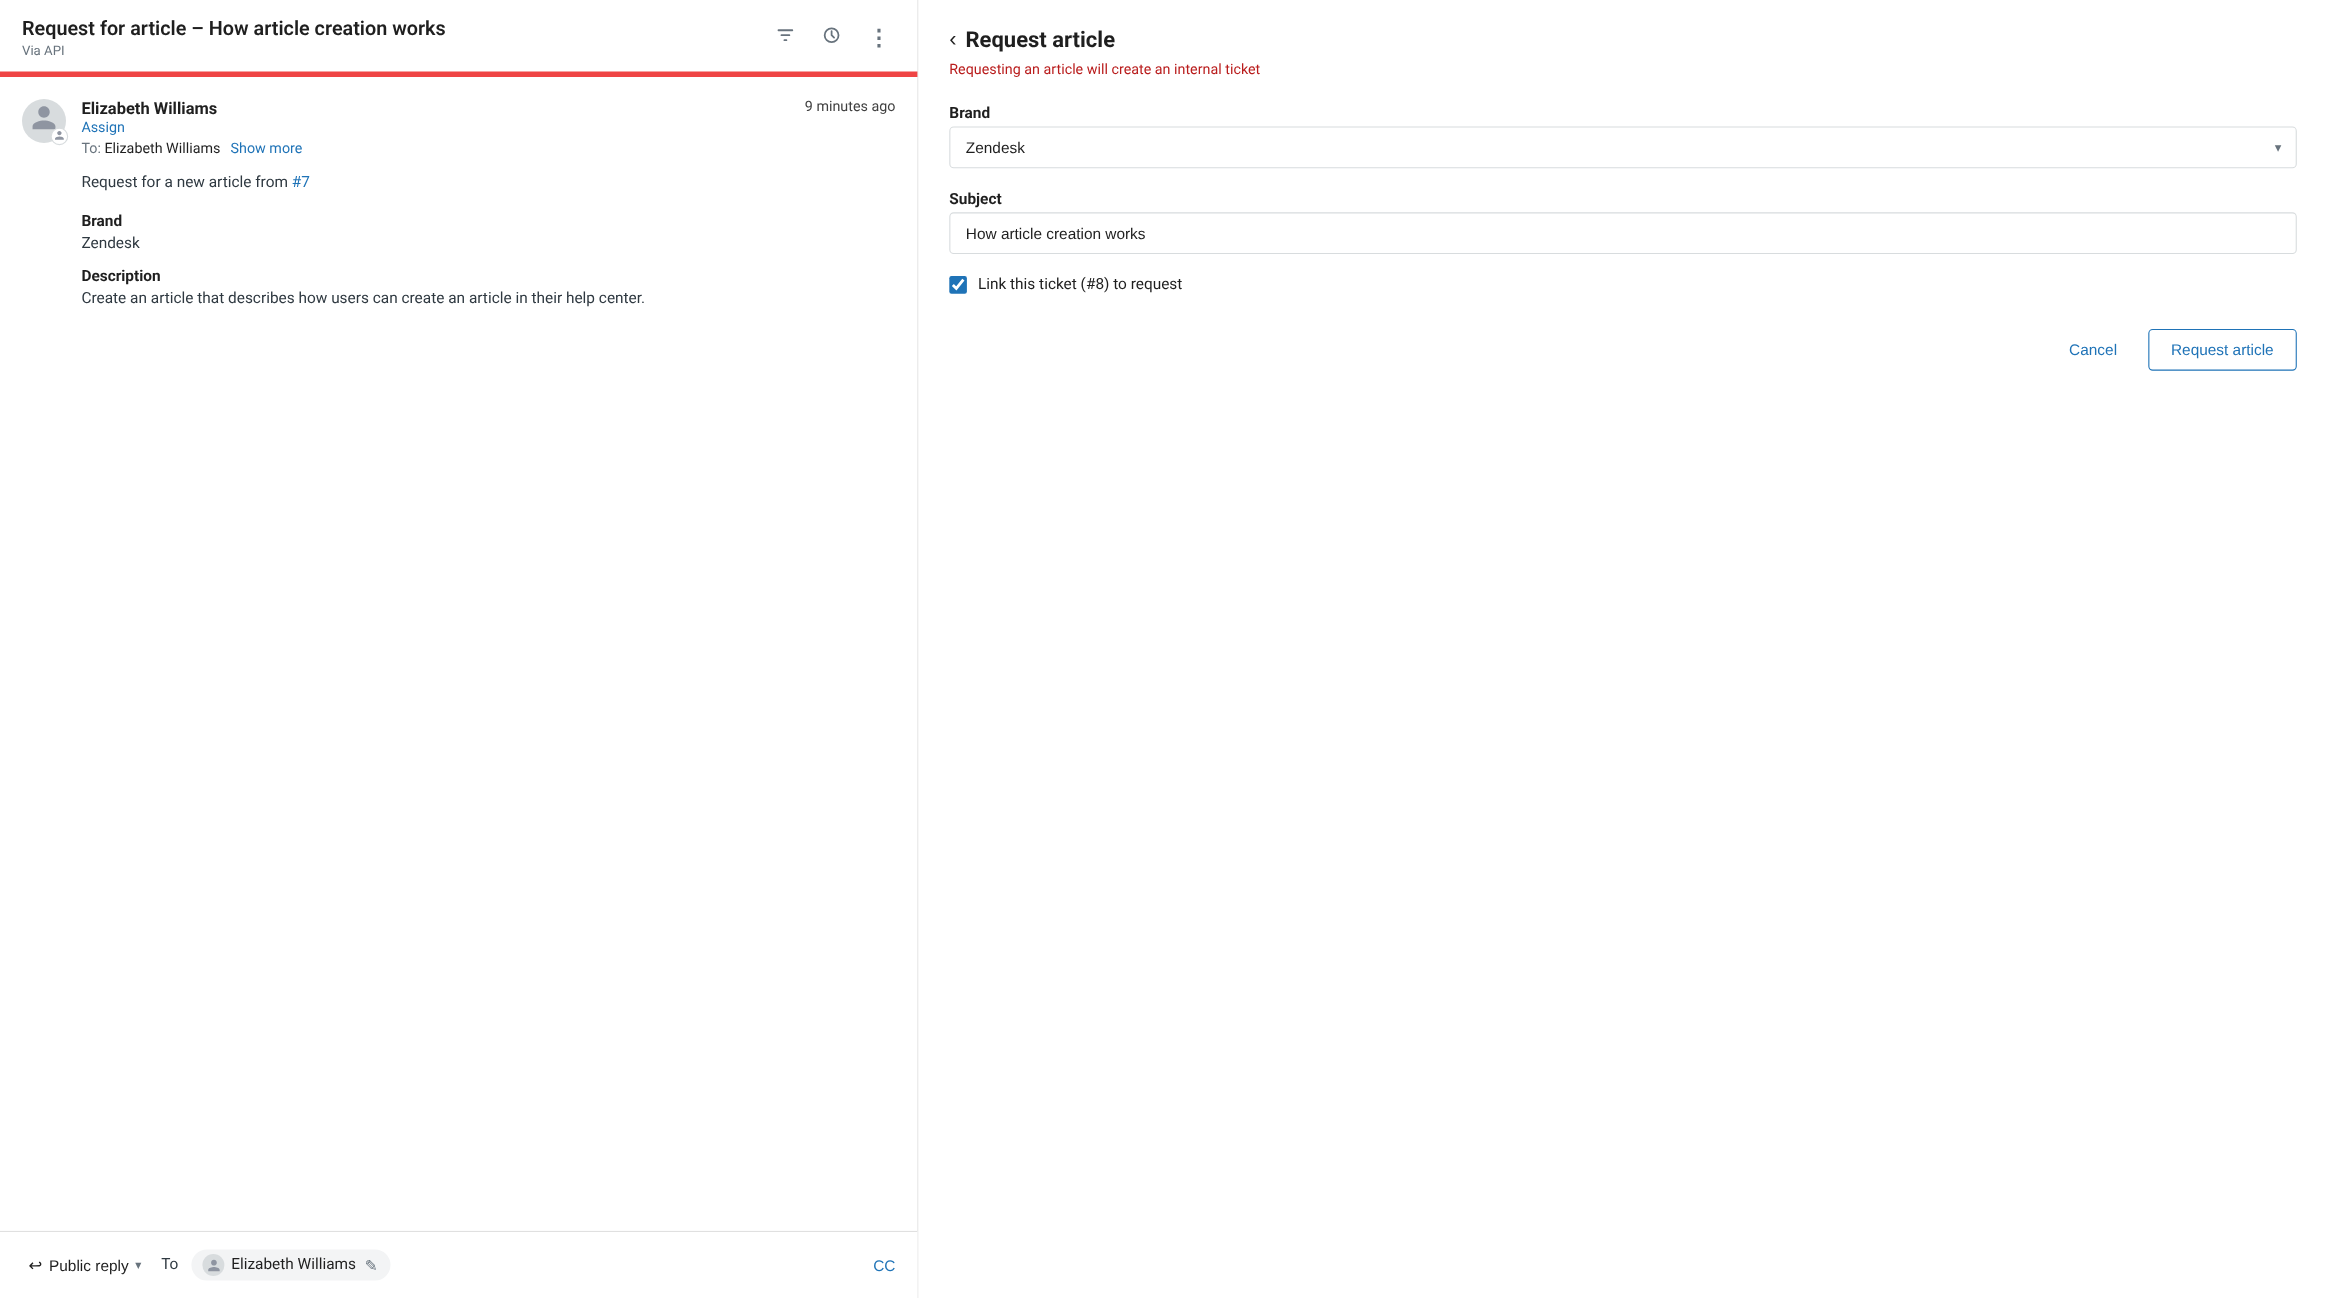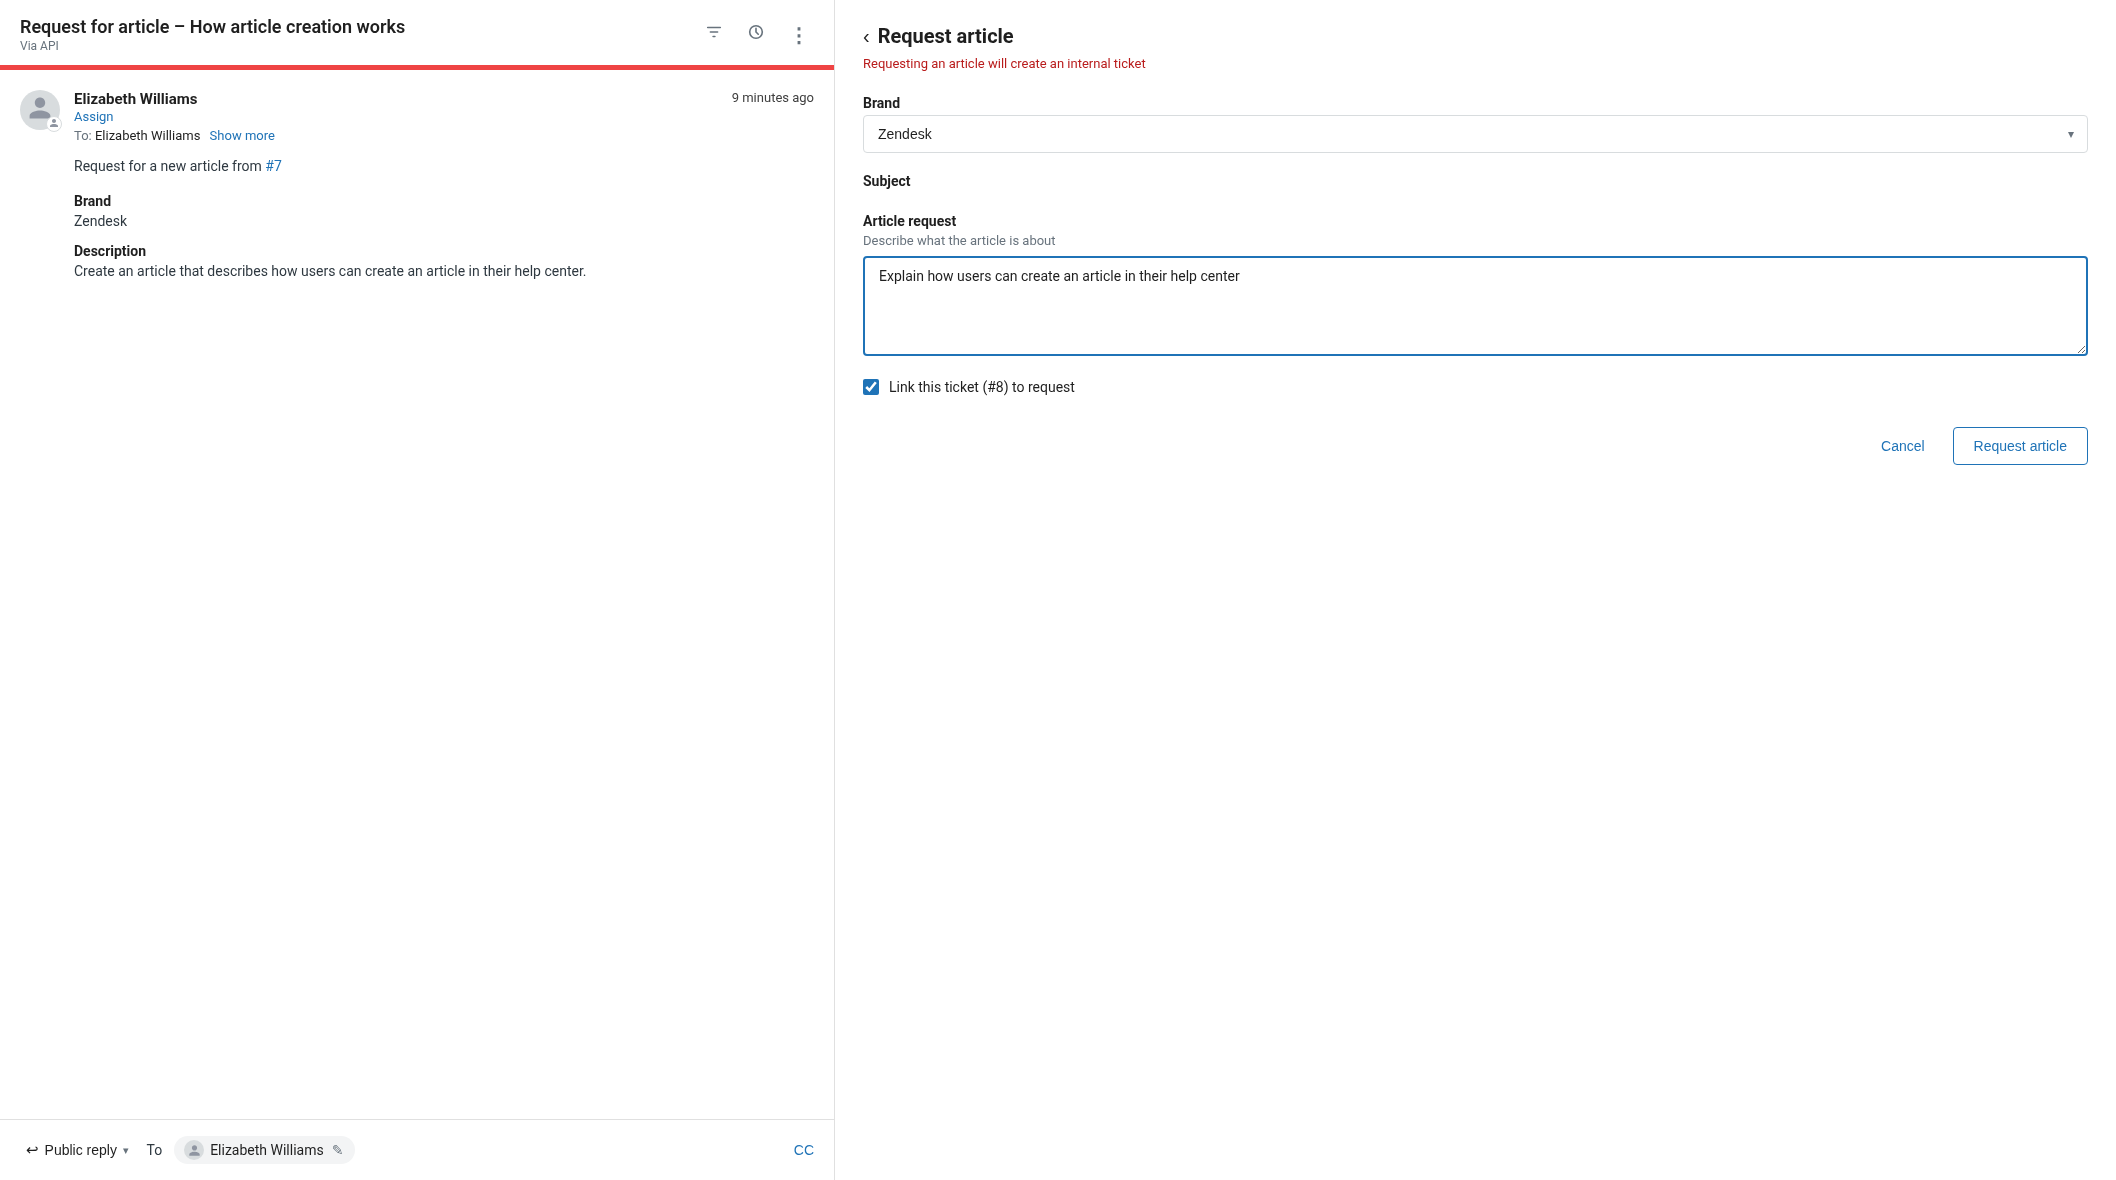--- a/index.html
+++ b/index.html
@@ -526,27 +526,23 @@
     <div class="select-wrapper">
       <select class="field-select">
         <option>Zendesk</option>
       </select>
       <span class="select-chevron">▾</span>
     </div>
   </div>
 
   <div class="field-group">
     <div class="field-label">Subject</div>
-  </div>
-
-  <div class="field-group">
-    <div class="field-label">Article request</div>
-    <div class="field-hint">Describe what the article is about</div>
-    <textarea class="field-textarea" style="">Explain how users can create an article in their help center</textarea>
-  </div>
+    <input class="field-input" type="text" value="How article creation works" style="">
+  </div>
+
 
   <div class="checkbox-row">
     <input type="checkbox" class="checkbox-input" id="link-ticket" checked="" style="">
     <label class="checkbox-label" for="link-ticket">Link this ticket (#8) to request</label>
   </div>
 
   <div class="panel-actions">
     <button class="btn-cancel">Cancel</button>
     <button class="btn-request">Request article</button>
   </div>

